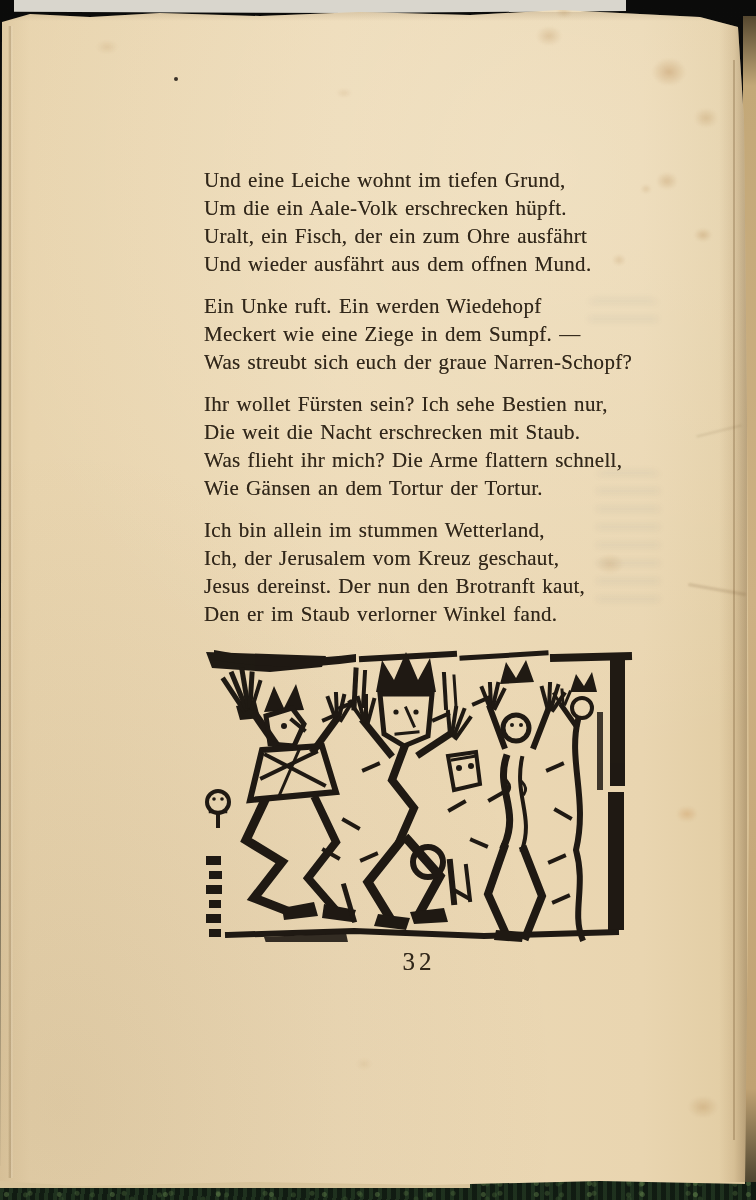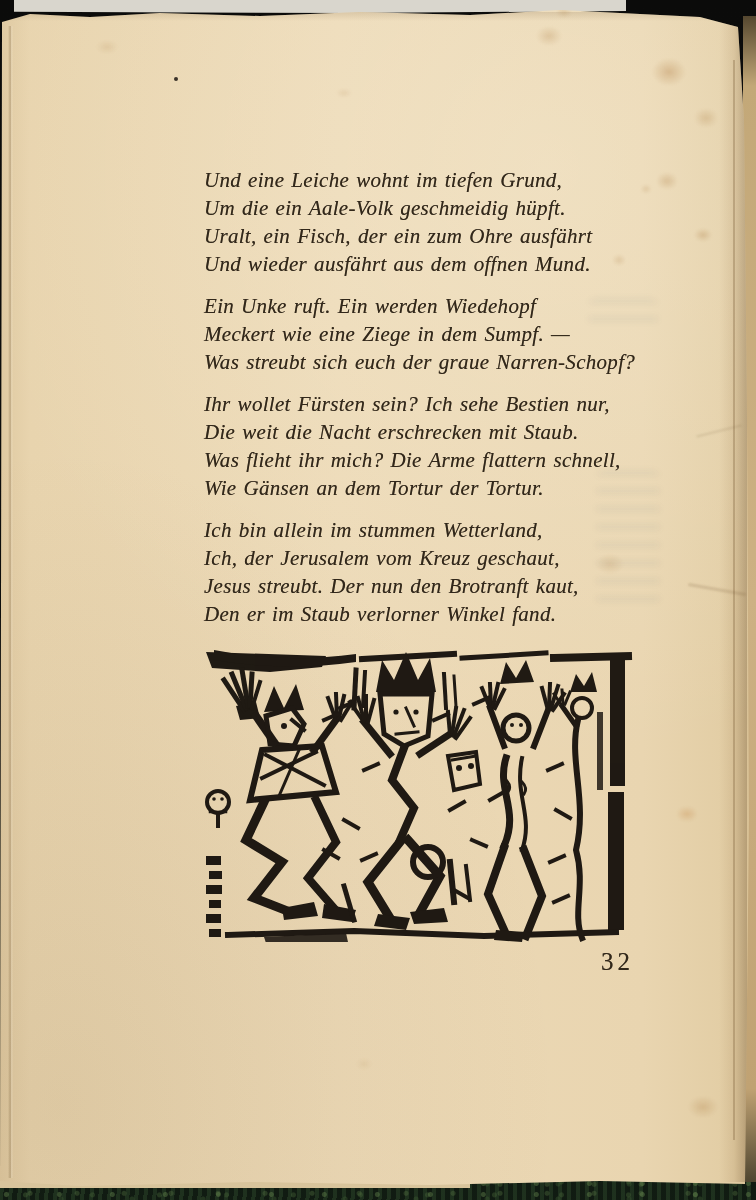--- a/index.html
+++ b/index.html
@@ -50,29 +50,29 @@
   .crease-diag2{position:absolute;left:696px;top:430px;width:46px;height:2px;filter:blur(1px);
         transform:rotate(-14deg);background:rgba(115,85,50,.16);}
 
   .spot{position:absolute;border-radius:50%;filter:blur(1.2px);}
   .speck{position:absolute;width:4px;height:4px;border-radius:50%;background:#3b332a;}
   .ghost{position:absolute;filter:blur(3px);opacity:.65;border-radius:8px;
          background:repeating-linear-gradient(180deg,rgba(100,114,124,.10) 0 6px,transparent 6px 18px);}
 
   
   .poem{position:absolute;left:204px;top:166px;width:460px;color:#31271a;}
-  .stanza{margin:0 0 14px 0;font-style:italic;}
+  .stanza{margin:0 0 14px 0;}
   .line{margin:0;font-size:21px;line-height:28px;letter-spacing:.3px;word-spacing:1.5px;
         white-space:nowrap;text-shadow:0 0 .5px rgba(49,39,26,.55);}
 
   
   .woodcut{position:absolute;left:204px;top:650px;width:430px;height:292px;}
   .woodcut svg{display:block;width:100%;height:100%;}
 
-  .page-number{position:absolute;left:204px;top:948px;width:430px;text-align:right;
+  .page-number{position:absolute;left:204px;top:948px;width:430px;text-align:center;
         font-size:25px;letter-spacing:4px;color:#31271a;text-shadow:0 0 .5px rgba(49,39,26,.5);}
 </style>
 </head>
 <body>
 
 <div class="scene">
 
   <div class="cloth"></div>
   <div class="under-top"></div>
   <div class="under-right"></div>
@@ -102,39 +102,39 @@
     <div class="spot" style="left:356px;top:486px;width:13px;height:10px;background:radial-gradient(closest-side,rgba(168,118,58,.14),transparent)"></div>
     <div class="spot" style="left:356px;top:1058px;width:16px;height:12px;background:radial-gradient(closest-side,rgba(168,118,58,.10),transparent)"></div>
     <div class="speck" style="left:174px;top:77px;"></div>
 
     <div class="ghost" style="left:588px;top:298px;width:70px;height:36px;"></div>
     <div class="ghost" style="left:596px;top:470px;width:64px;height:140px;"></div>
 
     <div class="poem">
       <div class="stanza">
         <p class="line">Und eine Leiche wohnt im tiefen Grund,</p>
-        <p class="line">Um die ein Aale-Volk geschmeidig hüpft.</p>
+        <p class="line">Um die ein Aale-Volk erschrecken hüpft.</p>
         <p class="line">Uralt, ein Fisch, der ein zum Ohre ausfährt</p>
         <p class="line">Und wieder ausfährt aus dem offnen Mund.</p>
       </div>
       <div class="stanza">
         <p class="line">Ein Unke ruft. Ein werden Wiedehopf</p>
         <p class="line">Meckert wie eine Ziege in dem Sumpf. —</p>
         <p class="line">Was streubt sich euch der graue Narren-Schopf?</p>
       </div>
       <div class="stanza">
         <p class="line">Ihr wollet Fürsten sein? Ich sehe Bestien nur,</p>
         <p class="line">Die weit die Nacht erschrecken mit Staub.</p>
         <p class="line">Was flieht ihr mich? Die Arme flattern schnell,</p>
         <p class="line">Wie Gänsen an dem Tortur der Tortur.</p>
       </div>
       <div class="stanza">
         <p class="line">Ich bin allein im stummen Wetterland,</p>
         <p class="line">Ich, der Jerusalem vom Kreuz geschaut,</p>
-        <p class="line">Jesus streubt. Der nun den Brotranft kaut,</p>
+        <p class="line">Jesus dereinst. Der nun den Brotranft kaut,</p>
         <p class="line">Den er im Staub verlorner Winkel fand.</p>
       </div>
     </div>
 
     <div class="woodcut">
       <svg viewBox="0 0 430 292" role="img" aria-label="Expressionist black woodcut print: a crowd of angular dancing figures with zigzag crowns and raised spread-fingered hands">
         <g stroke="#17120d" fill="none" stroke-linecap="square" stroke-linejoin="miter" opacity="0.96">
 
           <path fill="#17120d" stroke="none" d="M2,2 L122,6 L118,17 L66,22 L8,18 Z"></path>
           <path fill="#17120d" stroke="none" d="M10,0 Q80,14 152,4 L152,12 Q80,22 10,10 Z"></path>

